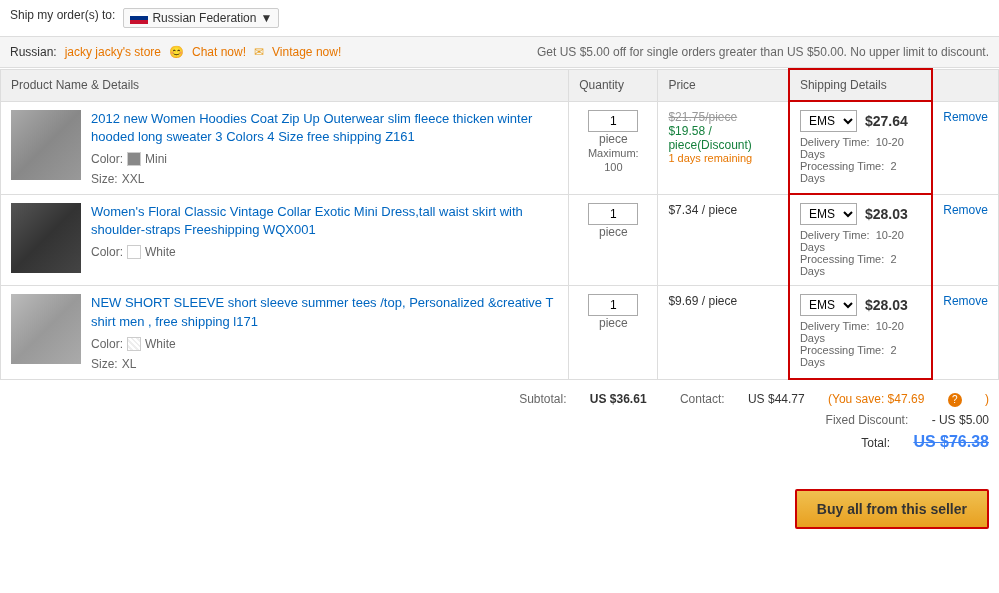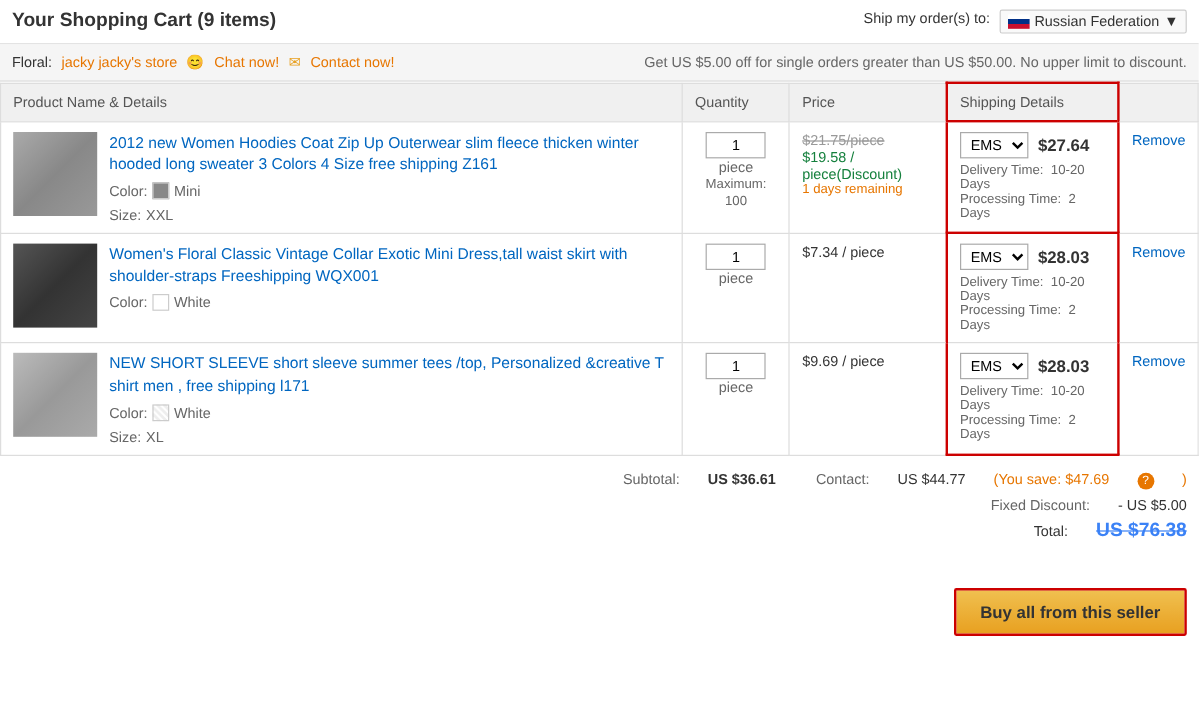--- a/index.html
+++ b/index.html
@@ -160,39 +160,38 @@
     .th-shipping {
       border: 2px solid #c00 !important;
       border-bottom: 1px solid #ddd !important;
       background: #fff8f8;
     }
   </style>
 </head>
 <body>
 
 <div class="top-header">
-  <div class="page-title">Your Shopping Cart (9 items)</div>
   <div class="ship-to">
     <span>Ship my order(s) to:</span>
     <div class="country-flag">
       <span class="flag-icon"></span>
       <span>Russian Federation</span>
       <span>▼</span>
     </div>
   </div>
 </div>
 
 <div class="seller-bar">
   <div class="seller-info">
-    <span>Floral:</span>
+    <span>Russian:</span>
     <a href="#" class="seller-link">jacky jacky's store</a>
     <span class="chat-icon">😊</span>
     <a href="#" class="chat-btn">Chat now!</a>
     <span class="mail-icon">✉</span>
-    <a href="#" class="contact-btn">Contact now!</a>
+    <a href="#" class="contact-btn">Vintage now!</a>
   </div>
   <div class="discount-notice">Get US $5.00 off for single orders greater than US $50.00. No upper limit to discount.</div>
 </div>
 
 <table class="cart-table">
   <thead>
     <tr>
       <th>Product Name &amp; Details</th>
       <th>Quantity</th>
       <th>Price</th>

